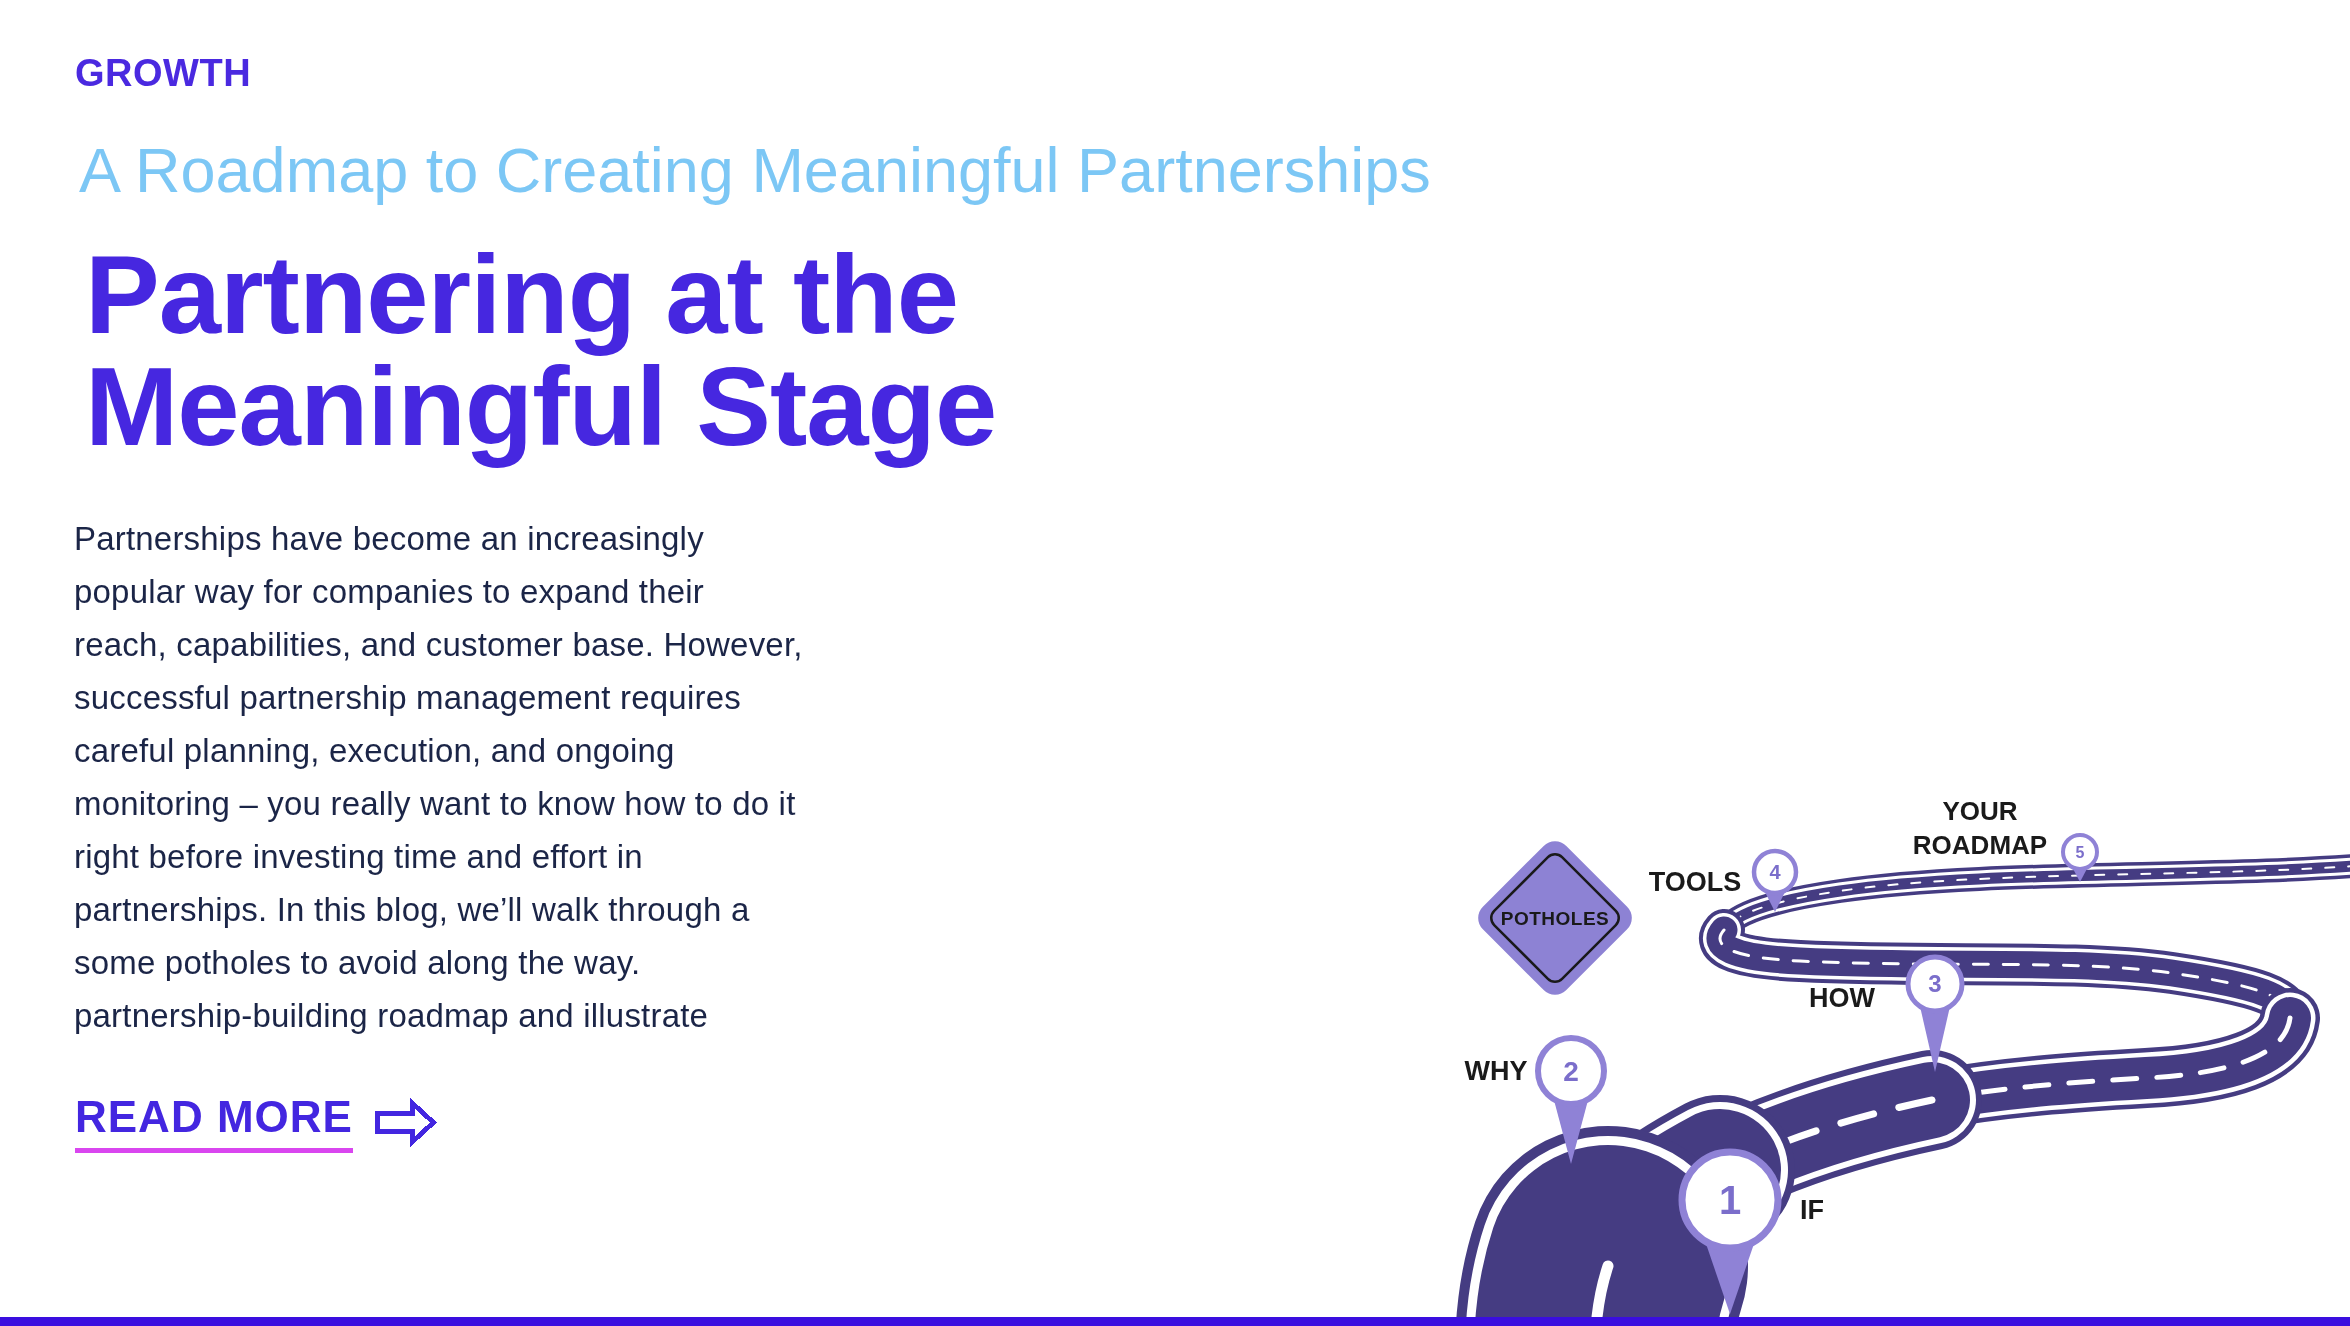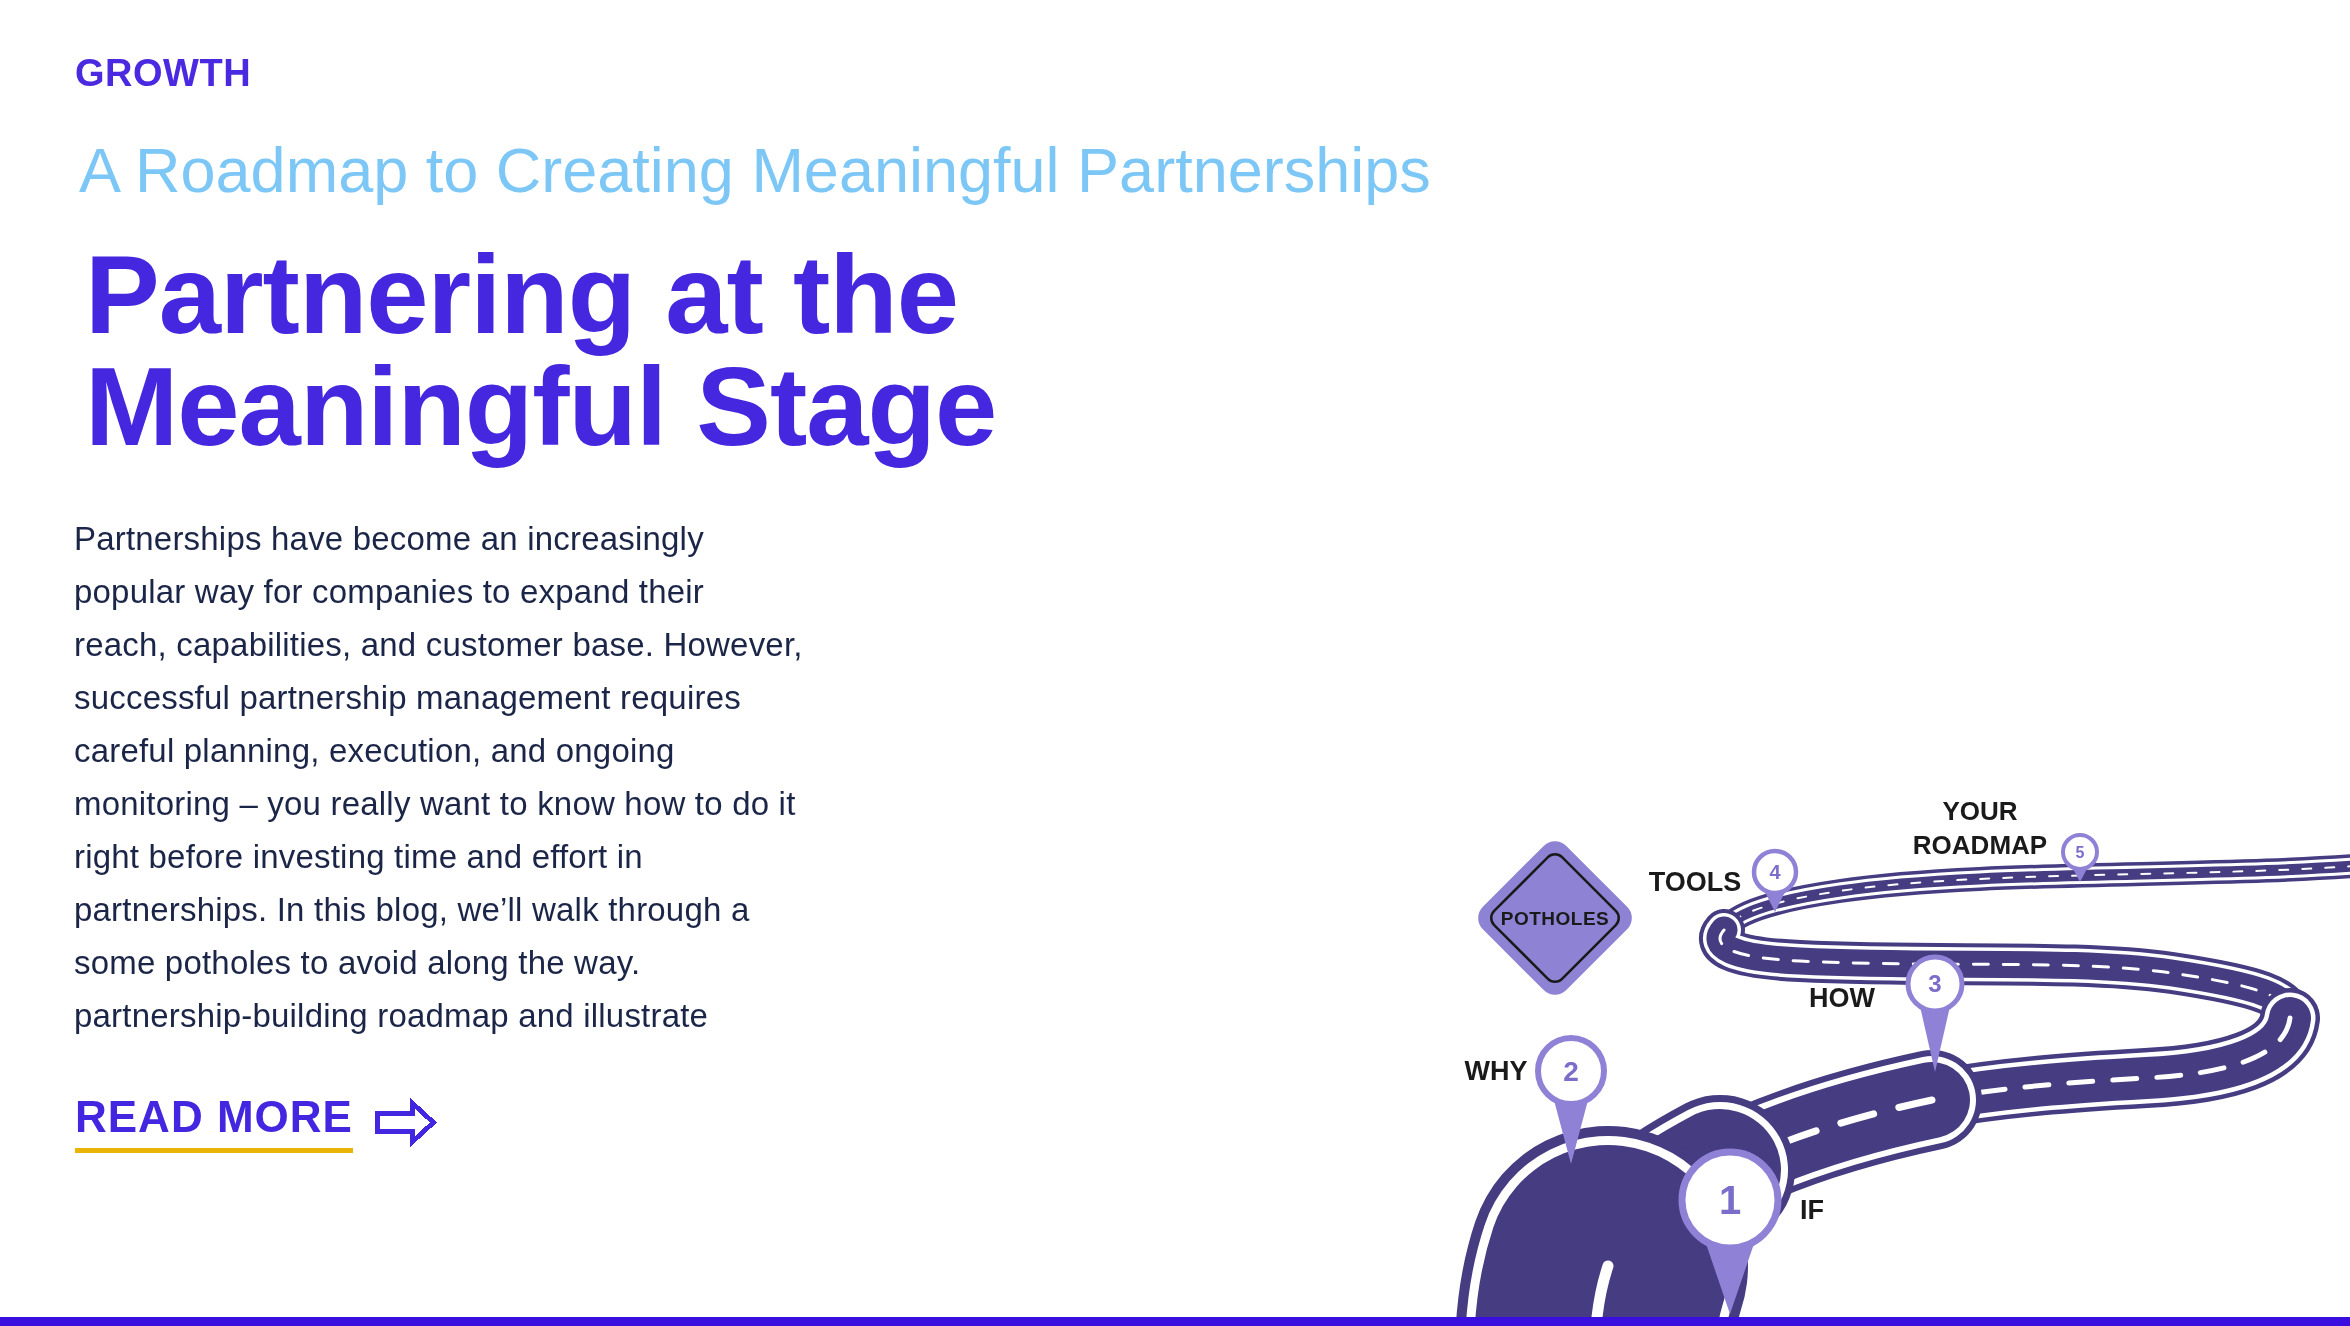--- a/index.html
+++ b/index.html
@@ -31,21 +31,21 @@
     font-size:33px;font-weight:500;line-height:53px;letter-spacing:0.2px;
     color:#1B2547;
   }
   .read-more{
     left:75px;top:1092px;
     display:flex;align-items:center;gap:22px;
     font-size:44px;font-weight:800;letter-spacing:1px;
     color:#4326E0;cursor:pointer;text-decoration:none;
   }
   .read-more-text{
-    border-bottom:5px solid #eab308;
+    border-bottom:5px solid #d946ef;
     padding-bottom:6px;
   }
   .roadmap-illustration{
     left:1380px;top:760px;width:970px;height:566px;overflow:hidden;
   }
   .bottom-bar{
     left:0;bottom:0;width:100%;height:9px;
     background:#3A0EDF;
   }
   svg text.map-label{

